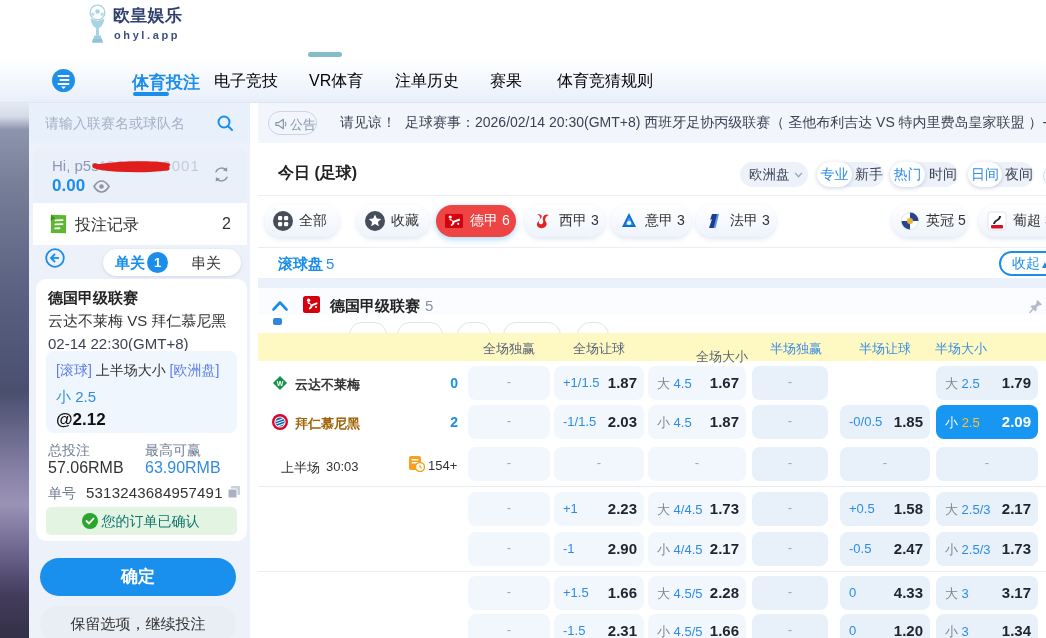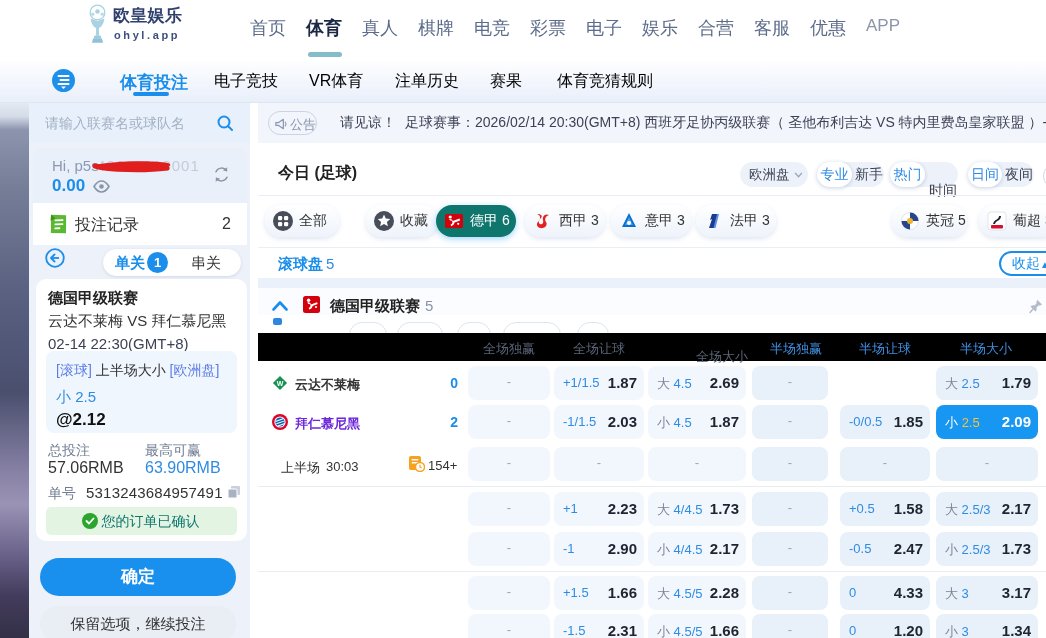--- a/index.html
+++ b/index.html
@@ -77,106 +77,92 @@
 .ctlpill .seg { position:absolute; top:0; height:25px; line-height:25px; }
 .ctlpill .sel { background:#fff; border-radius:13px; color:#2f8be5; text-align:center; box-shadow:0 1px 4px rgba(130,150,190,.45); }
 .ctlpill .un { color:#3c4254; text-align:center; }
 #edgecirc { position:absolute; left:785px; top:61px; width:24px; height:24px; border-radius:50%; border:1px solid #cfd9e6; background:#fff; }
 #div1 { position:absolute; left:0; top:92px; width:788px; height:1px; background:#e9eef6; }
 
 
 .chip { position:absolute; top:102px; height:32px; border-radius:16px; background:linear-gradient(#ffffff,#eef3fb); box-shadow:0 2px 5px rgba(140,160,200,.28); }
 .chip .ic { position:absolute; left:8px; top:6px; width:20px; height:20px; }
 .chip .tx { position:absolute; left:34px; top:7px; font-size:14px; color:#333; white-space:nowrap; }
-.chip.selblue { background:#0f766e; box-shadow:0 2px 6px rgba(26,150,240,.4); }
+.chip.selblue { background:#ef4444; box-shadow:0 2px 6px rgba(26,150,240,.4); }
 .chip.selblue .tx { color:#fff; }
 #div2 { position:absolute; left:0; top:144px; width:788px; height:1px; background:#eaeff6; }
 
 
 #live-row { position:absolute; left:0; top:145px; width:788px; height:30px; background:#fff; }
 #live-row .t { position:absolute; left:20px; top:7px; font-size:15px; font-weight:bold; color:#1a8eea; }
 #live-row .n { position:absolute; left:68px; top:7px; font-size:15px; color:#2f8be5; }
 #fold { position:absolute; left:741px; top:3px; width:70px; height:25px; border:2px solid #1a8eea; border-radius:14px; background:#fff; color:#1a8eea; font-size:14px; line-height:21px; padding-left:11px; }
 #band1 { position:absolute; left:0; top:175px; width:788px; height:10px; background:#eaf1fa; }
 
 
 #lg-hdr { position:absolute; left:0; top:185px; width:788px; height:30px; background:#fbfcff; }
 #lg-hdr .title { position:absolute; left:72px; top:9px; font-size:15px; font-weight:bold; color:#222; }
 #lg-hdr .n { position:absolute; left:167px; top:9px; font-size:15px; color:#8a93a8; }
 
 
 #clip-row { position:absolute; left:0; top:212px; width:788px; height:18px; background:#fff; overflow:hidden; }
 .cpill { position:absolute; top:7px; height:26px; border:1px solid #dde5f0; border-radius:13px; background:#fff; color:#a3b3d2; font-size:11px; text-align:center; line-height:31px; }
 
 
-#colhdr { position:absolute; left:0; top:230px; width:788px; height:28px; background:#000000; }
+#colhdr { position:absolute; left:0; top:230px; width:788px; height:28px; background:#fef9c3; }
 #colhdr .h { position:absolute; top:7px; font-size:13px; color:#5a6478; width:96px; text-align:center; }
 #colhdr .h.blue { color:#3f8fe0; }
 
 
 .orow { position:absolute; left:0; width:788px; height:34px; }
 .cell { position:absolute; top:0; height:34px; border-radius:8px; background:#f2f7fd; }
 .cell.live { background:#e8f0fa; }
 .cell .hd { position:absolute; left:9px; top:9px; font-size:13px; color:#2e8ce5; white-space:nowrap; }
 .cell .hd .gray { color:#7c8598; }
 .cell .od { position:absolute; right:7px; top:8px; font-size:15px; font-weight:bold; color:#1e2430; }
 .cell .dash { position:absolute; left:0; width:100%; text-align:center; top:8px; font-size:13px; color:#9aa5b5; }
 .cell.selc { background:#1797f2; }
 .cell.selc .hd { color:#fff; }
 .cell.selc .hd .num { color:#f5c33d; }
 .cell.selc .od { color:#fff; }
 .tname { position:absolute; left:37px; top:10px; font-size:13px; font-weight:bold; color:#333; }
-.tname.blue { color:#6d28d9; }
+.tname.blue { color:#a16207; }
 .score { position:absolute; left:186px; top:9px; width:14px; text-align:right; font-size:14px; font-weight:bold; color:#1a8eea; }
 .rowdiv { position:absolute; left:0; width:788px; height:1px; background:#e9edf3; }
 </style>
 </head>
 <body>
 
 <div class="abs" id="hdr">
 
   <svg class="abs" style="left:88px; top:2px;" width="19" height="45" viewBox="0 0 22 46">
     <circle cx="11" cy="9" r="8.5" fill="#fff" stroke="#a9d2e2" stroke-width="1.5"></circle>
     <circle cx="11" cy="8" r="2.6" fill="#a9d2e2"></circle>
     <circle cx="5.5" cy="11" r="2" fill="#b9dcea"></circle>
     <circle cx="16.5" cy="11" r="2" fill="#b9dcea"></circle>
     <path d="M3 16 C4 24 8 27 11 28 C14 27 18 24 19 16 L11 19 Z" fill="#a9d2e2"></path>
     <path d="M9.5 27 L12.5 27 L13 36 L9 36 Z" fill="#a9d2e2"></path>
     <path d="M6 39 L16 39 L17.5 44 L4.5 44 Z" fill="#8fc2d6"></path>
     <rect x="7" y="36" width="8" height="3" fill="#9ccadd"></rect>
   </svg>
   <div class="abs" id="logo-txt">欧皇娱乐</div>
   <div class="abs" id="logo-sub">ohyl.app</div>
-  <div class="abs" id="topnav">
-    <div class="tn">首页</div>
-      <div class="tn on">体育</div>
-      <div class="tn">真人</div>
-      <div class="tn">棋牌</div>
-      <div class="tn">电竞</div>
-      <div class="tn">彩票</div>
-      <div class="tn">电子</div>
-      <div class="tn">娱乐</div>
-      <div class="tn">合营</div>
-      <div class="tn">客服</div>
-      <div class="tn">优惠</div>
-      <div class="tn app">APP</div>
-  </div>
   <div class="abs" id="tn-under"></div>
 </div>
 
 <div class="abs" id="nav2"></div>
 <div class="abs" id="nav2-btn">
   <svg width="23" height="23" viewBox="0 0 23 23">
     <rect x="5.5" y="6" width="12" height="2" rx="1" fill="#fff"></rect>
     <rect x="7.5" y="10" width="10" height="2" rx="1" fill="#fff"></rect>
     <rect x="5.5" y="14" width="12" height="2" rx="1" fill="#fff"></rect>
     <path d="M9 17.5 L14 17.5 L11.5 20 Z" fill="#fff"></path>
   </svg>
 </div>
-<div class="abs n2" id="n2-a" style="left:120px; color:#1a8eea; font-weight:bold; top:71px; font-size:17px;">体育投注</div>
+<div class="abs n2" id="n2-a" style="left:132px; color:#1a8eea; font-weight:bold; top:71px; font-size:17px;">体育投注</div>
 <div class="abs" id="n2-under"></div>
 <div class="abs n2" style="left:214px; top:71px;">电子竞技</div>
 <div class="abs n2" style="left:309px; top:71px;">VR体育</div>
 <div class="abs n2" style="left:395px; top:71px;">注单历史</div>
 <div class="abs n2" style="left:490px; top:71px;">赛果</div>
 <div class="abs n2" style="left:557px; top:71px;">体育竞猜规则</div>
 
 <div class="abs" id="strip"></div>
 
 <div class="abs" id="side">
@@ -282,41 +268,41 @@
       </svg>
   </div>
 
   <div class="ctlpill" style="left:559px; width:67px;">
     <span class="seg sel" style="left:0; width:35px;">专业</span>
     <span class="seg un" style="left:37px; width:30px;">新手</span>
   </div>
 
   <div class="ctlpill" style="left:632px; width:68px;">
     <span class="seg sel" style="left:0; width:35px;">热门</span>
-    <span class="seg un" style="left:38px; width:30px;margin-top:16px;">时间</span>
+    <span class="seg un" style="left:38px; width:30px;">时间</span>
   </div>
 
   <div class="ctlpill" style="left:710px; width:66px;">
     <span class="seg sel" style="left:0; width:34px;">日间</span>
     <span class="seg un" style="left:36px; width:30px;">夜间</span>
   </div>
   <div id="edgecirc"></div>
   <div id="div1"></div>
 
   <div class="chip" style="left:7px; width:74px;">
     <svg class="ic" viewBox="0 0 20 20">
       <circle cx="10" cy="10" r="10" fill="#474d59"></circle>
       <rect x="5" y="5" width="4.2" height="4.2" rx="1.2" fill="#fff"></rect>
         <rect x="11" y="5" width="4.2" height="4.2" rx="1.2" fill="#fff"></rect>
       <rect x="5" y="11" width="4.2" height="4.2" rx="1.2" fill="#fff"></rect>
         <rect x="11" y="11" width="4.2" height="4.2" rx="1.2" fill="#fff"></rect>
     </svg>
     <span class="tx">全部</span>
   </div>
-  <div class="chip" style="left:108px; width:72px;">
+  <div class="chip" style="left:99px; width:72px;">
     <svg class="ic" viewBox="0 0 20 20">
       <circle cx="10" cy="10" r="10" fill="#474d59"></circle>
       <path d="M10 3.5 L11.8 7.6 L16.2 8 L12.9 11 L13.9 15.3 L10 13 L6.1 15.3 L7.1 11 L3.8 8 L8.2 7.6 Z" fill="#fff"></path>
     </svg>
     <span class="tx">收藏</span>
   </div>
   <div class="chip selblue" style="left:178px; width:80px;">
     <svg class="ic" style="left:9px; top:9px; width:18px; height:14px;" viewBox="0 0 18 14">
       <rect x="0" y="0" width="18" height="14" rx="1.5" fill="#d3010c"></rect>
       <circle cx="5.2" cy="3" r="1.6" fill="#fff"></circle>
@@ -399,40 +385,40 @@
     <div class="cpill" style="left:245px; width:58px;">特色投注</div>
     <div class="cpill" style="left:319px; width:32px;">更多</div>
   </div>
 
   <div id="colhdr">
     <div class="h" style="left:203px;">全场独赢</div>
     <div class="h" style="left:293px;">全场让球</div>
     <div class="h" style="left:416px;margin-top:8px;">全场大小</div>
     <div class="h blue" style="left:490px;">半场独赢</div>
     <div class="h blue" style="left:579px;">半场让球</div>
-    <div class="h blue" style="left:680px;">半场大小</div>
+    <div class="h blue" style="left:655px;">半场大小</div>
   </div>
 
   <div class="orow" style="top:263px;">
     <svg style="position:absolute; left:14px; top:9px;" width="16" height="16" viewBox="0 0 16 16">
       <rect x="3" y="3" width="10" height="10" fill="#189150" transform="rotate(45 8 8)"></rect>
       <text x="8" y="11" font-size="7" fill="#fff" text-anchor="middle" font-weight="bold" font-family="Liberation Sans">W</text>
     </svg>
     <span class="tname">云达不莱梅</span>
     <span class="score">0</span>
     <div class="cell" style="left:210px; width:82px;">
         <span class="dash">-</span>
       </div>
     <div class="cell" style="left:296px; width:90px;">
         <span class="hd">+1/1.5</span>
         <span class="od">1.87</span>
       </div>
     <div class="cell" style="left:390px; width:98px;">
         <span class="hd"><span class="gray">大</span> 4.5</span>
-        <span class="od">2.69</span>
+        <span class="od">1.67</span>
       </div>
     <div class="cell live" style="left:494px; width:76px;">
         <span class="dash">-</span>
       </div>
     <div class="cell live" style="left:678px; width:102px;">
         <span class="hd"><span class="gray">大</span> 2.5</span>
         <span class="od">1.79</span>
       </div>
   </div>
 

